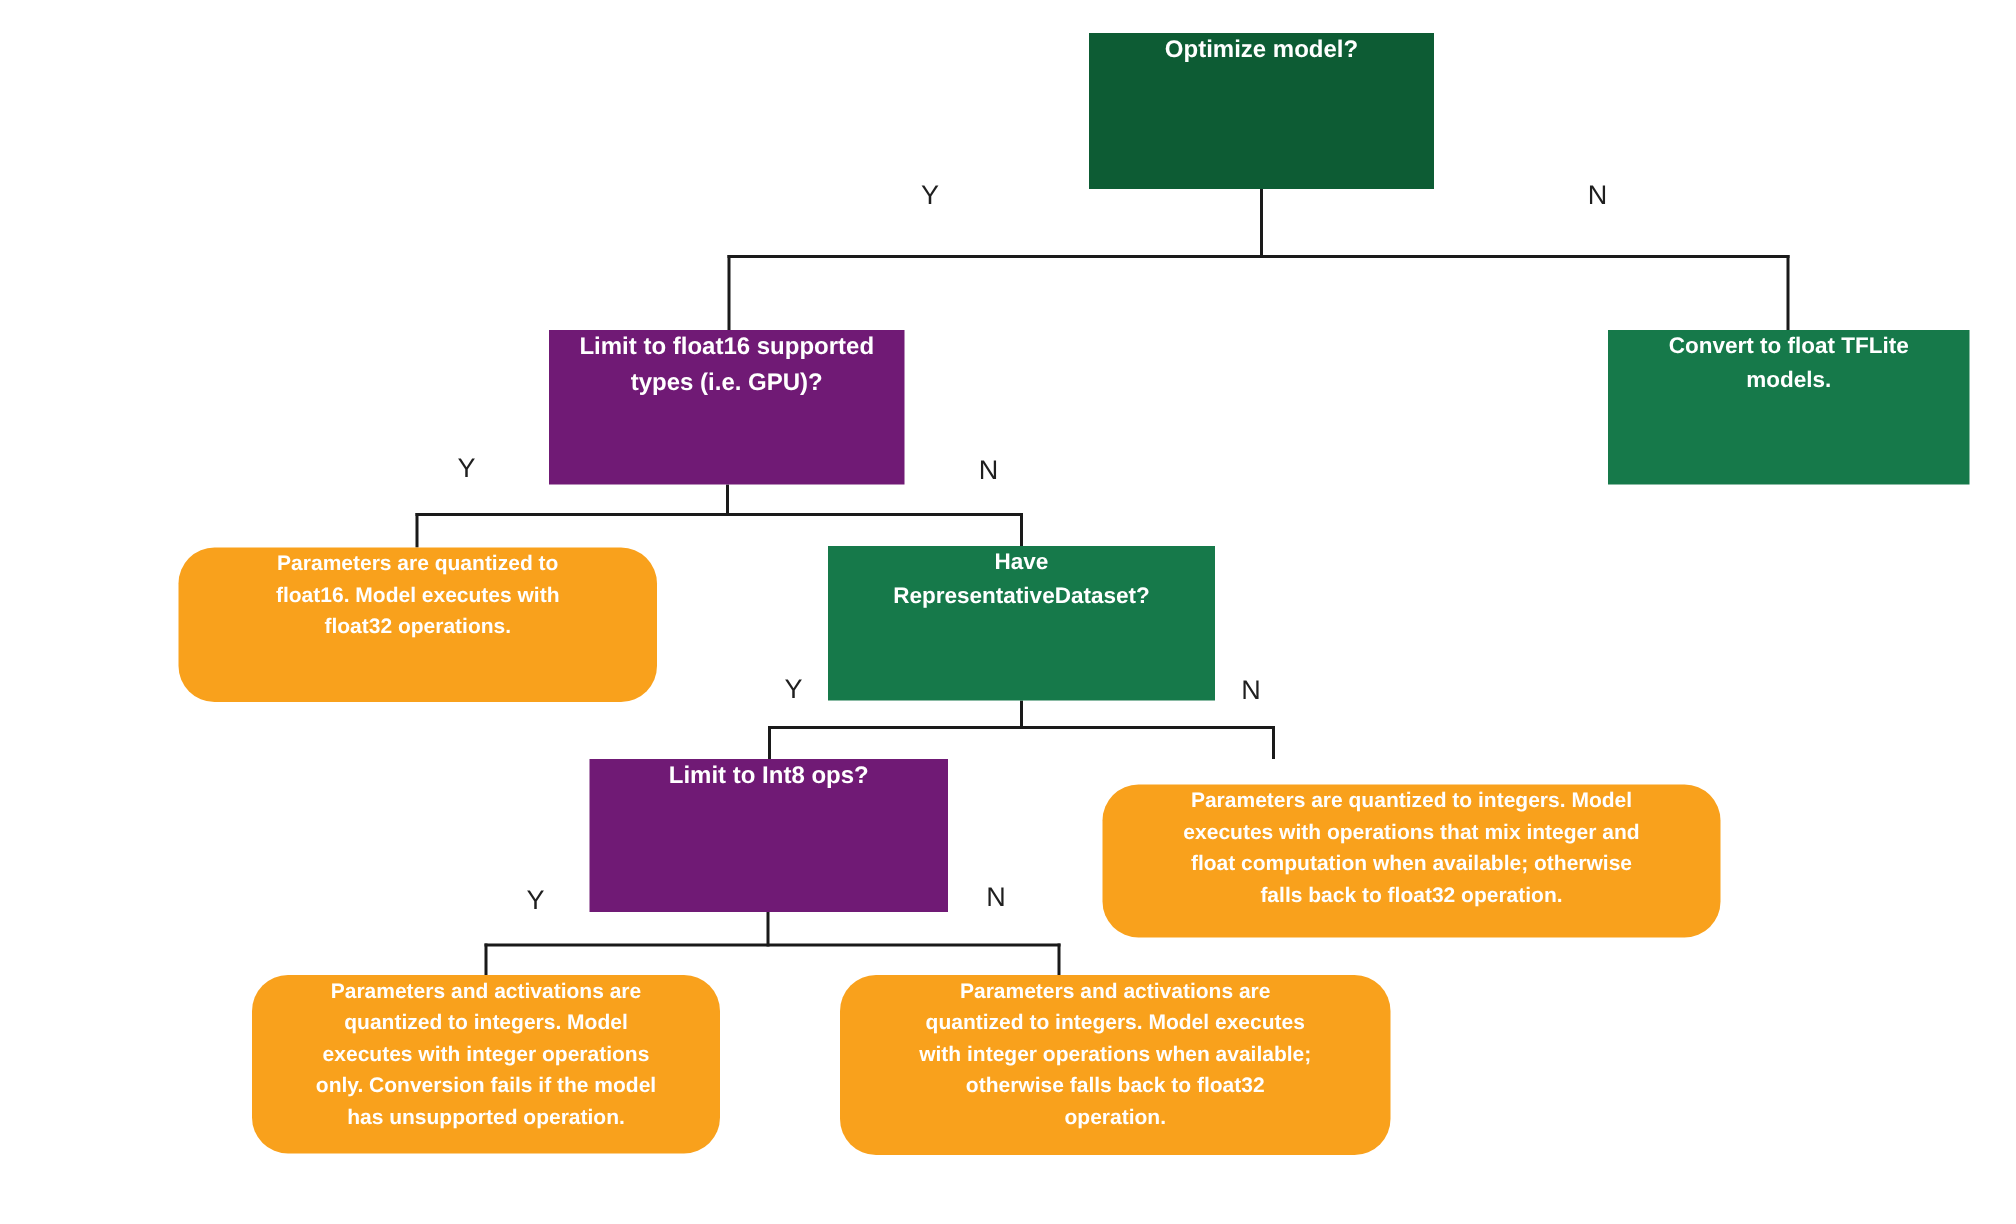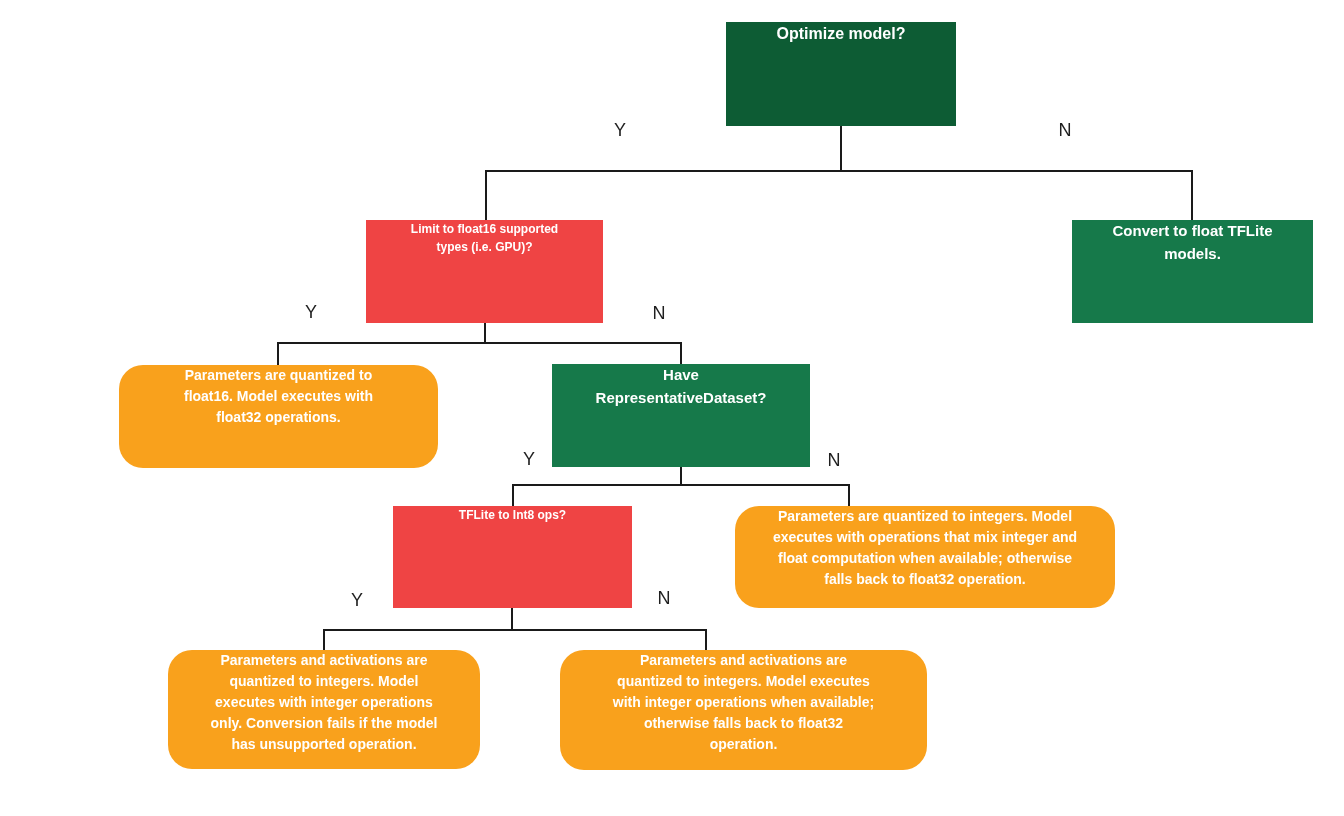--- a/index.html
+++ b/index.html
@@ -18,21 +18,21 @@
     align-items: flex-start;
     justify-content: center;
     text-align: center;
     color: #ffffff;
     font-weight: bold;
     white-space: pre-line;
     padding: 0 4px;
   }
   .node.green  { background: #0d5c34; font-size: 16px; line-height: 1.45; }
   .node.mid    { background: #16794a; font-size: 15px; line-height: 1.5;  }
-  .node.bright { background: #ef4444; font-size: 12px; line-height: 1.5;  }
+  .node.bright { background: #701a75; font-size: 16px; line-height: 1.5;  }
   .node.orange { background: #f9a11c; font-size: 14px; line-height: 1.5; border-radius: 24px;  }
 
   .line { position: absolute; background: #1a1a1a; }
   .line.h { height: 2px; }
   .line.v { width: 2px; }
 
   .edge-label {
     position: absolute;
     width: 26px;
     text-align: center;
@@ -41,21 +41,21 @@
     font-weight: normal;
   }
 
   
   #n-optimize   { left: 726px;  top: 22px;  width: 230px; height: 104px; }
   #n-float16    { left: 366px;  top: 220px; width: 237px; height: 103px; }
   #n-convert    { left: 1072px; top: 220px; width: 241px; height: 103px; }
   #n-qfloat16   { left: 119px;  top: 365px; width: 319px; height: 103px; }
   #n-have       { left: 552px;  top: 364px; width: 258px; height: 103px; }
   #n-int8       { left: 393px;  top: 506px; width: 239px; height: 102px; }
-  #n-qmixed     { left: 735px;  top: 506px; width: 380px; height: 102px; }
+  #n-qmixed     { left: 735px;  top: 523px; width: 412px; height: 102px; }
   #n-qintonly   { left: 168px;  top: 650px; width: 312px; height: 119px; }
   #n-qintfall   { left: 560px;  top: 650px; width: 367px; height: 120px; }
 </style>
 </head>
 <body>
 
 <div class="canvas">
 
   <div class="line v" style="left:840px; top:126px; height:46px;"></div>
   <div class="line h" style="left:485px; top:170px; width:708px;"></div>
@@ -103,21 +103,21 @@
   <div class="node orange" id="n-qfloat16">
     <span>Parameters are quantized to
 float16. Model executes with
 float32 operations.</span>
   </div>
   <div class="node mid" id="n-have">
     <span>Have
 RepresentativeDataset?</span>
   </div>
   <div class="node bright" id="n-int8">
-    <span>TFLite to Int8 ops?</span>
+    <span>Limit to Int8 ops?</span>
   </div>
   <div class="node orange" id="n-qmixed">
     <span>Parameters are quantized to integers. Model
 executes with operations that mix integer and
 float computation when available; otherwise
 falls back to float32 operation.</span>
   </div>
   <div class="node orange" id="n-qintonly">
     <span>Parameters and activations are
 quantized to integers. Model

